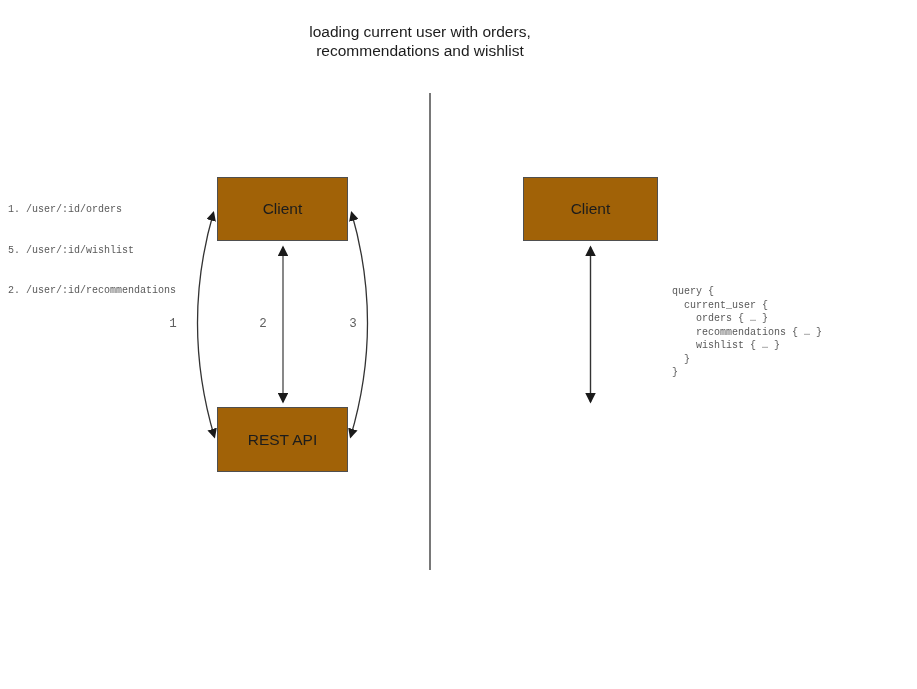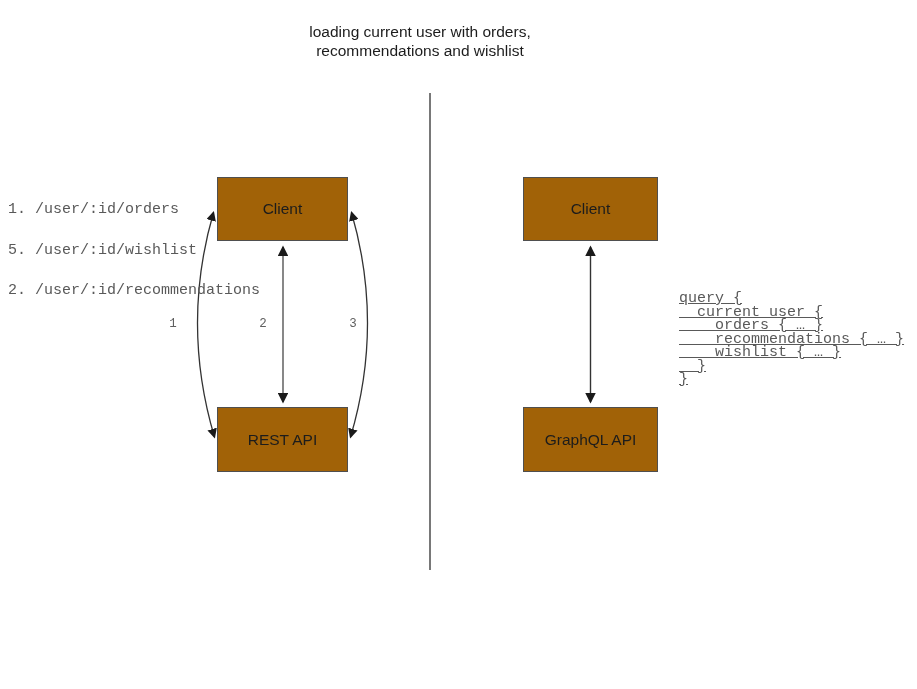--- a/index.html
+++ b/index.html
@@ -52,35 +52,34 @@
     font-size: 15.5px;
     color: #1c1c1c;
   }
   .node.client-left   { left: 217px; top: 177px; width: 131px; height: 64px; }
   .node.rest-api      { left: 217px; top: 407px; width: 131px; height: 65px; }
   .node.client-right  { left: 523px; top: 177px; width: 135px; height: 64px; }
   .node.graphql-api   { left: 523px; top: 407px; width: 135px; height: 65px; }
   .mono {
     font-family: "Liberation Mono", "DejaVu Sans Mono", monospace;
     color: #595959;
-    font-size: 15px;
+    font-size: 10px;
     line-height: 13.5px;
     white-space: pre;
   }
   .endpoints {
     position: absolute;
     left: 8px;
     top: 176px;
   }
   .query-block {
     position: absolute;
     left: 664px;
     top: 277px;
-    margin: 15px;
-    text-decoration: underline;
+    margin: 8px;
   }
   .arrow-num {
     position: absolute;
     top: 317px;
     transform: translateX(-50%);
     font-family: "Liberation Mono", "DejaVu Sans Mono", monospace;
     font-size: 12.5px;
     color: #606060;
   }
   .num-1 { left: 173px; }
@@ -126,23 +125,20 @@
     <span>REST API</span>
   </div>
 
   <div class="arrow-num num-1">1</div>
   <div class="arrow-num num-2">2</div>
   <div class="arrow-num num-3">3</div>
 
   <div class="node client-right">
     <span>Client</span>
   </div>
-  <div class="node graphql-api">
-    <span>GraphQL API</span>
-  </div>
 
   <pre class="query-block mono">query {
   current_user {
     orders { … }
     recommendations { … }
     wishlist { … }
   }
 }</pre>
 
 </div>

